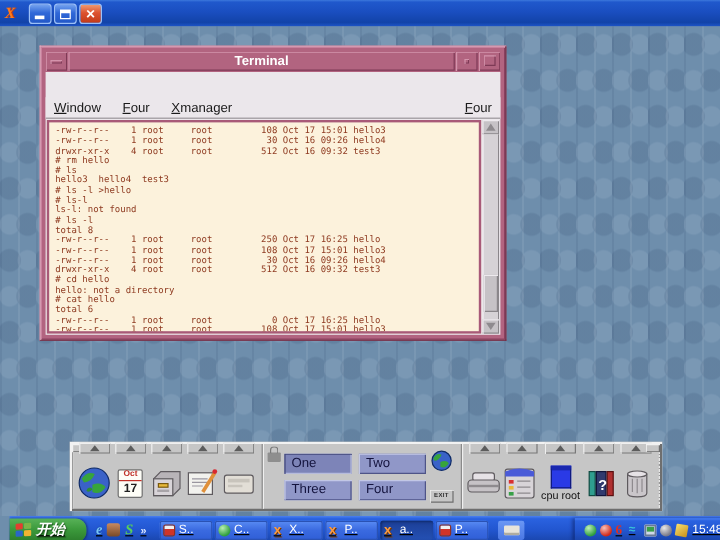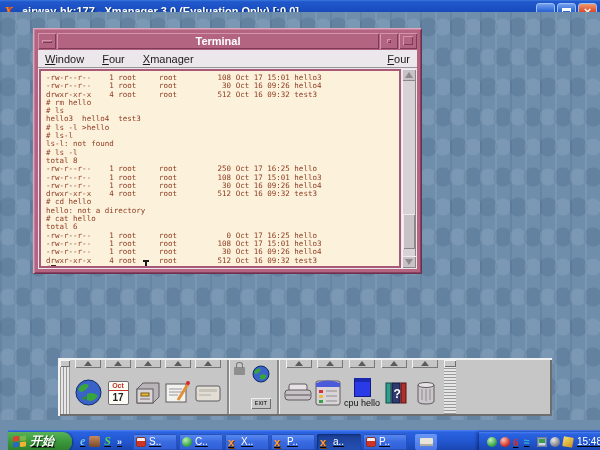--- a/index.html
+++ b/index.html
@@ -15,21 +15,21 @@
   .xp-title { color:#fff; font-weight:bold; font-size:11px; text-shadow:1px 1px 1px #10306e; flex:1;
     white-space:nowrap; overflow:hidden; }
   .xp-btn { width:19px; height:17px; border-radius:3px; margin-left:2px; border:1px solid #9cc0f8;
     background:linear-gradient(#74a2ee, #3068d8 45%, #2258c8); position:relative; }
   .xp-btn.close { background:linear-gradient(#f09a70, #dd5230 45%, #c23a18); }
   .xp-btn .g-min { position:absolute; left:4px; bottom:3px; width:8px; height:3px; background:#fff; }
   .xp-btn .g-restore { position:absolute; left:4px; top:4px; width:9px; height:8px; border:1px solid #fff; border-top:3px solid #fff; background:transparent; }
   .xp-btn .g-close { position:absolute; left:0; top:0; width:100%; height:100%; color:#fff; font:bold 13px/15px "Liberation Sans",sans-serif; text-align:center; }
 
   
-  .desktop { position:absolute; left:0; top:12px; width:600px; height:408px;
+  .desktop { position:absolute; left:0; top:22px; width:600px; height:408px;
     background-color:#6e8eac;
     background-image:
       radial-gradient(circle at 8px 15px, rgba(18,40,78,0.12) 9px, rgba(18,40,78,0) 10px),
       radial-gradient(circle at 23px 45px, rgba(18,40,78,0.12) 9px, rgba(18,40,78,0) 10px),
       radial-gradient(circle at 23px 15px, rgba(230,240,255,0.10) 8px, rgba(230,240,255,0) 9px),
       radial-gradient(circle at 8px 45px, rgba(230,240,255,0.10) 8px, rgba(230,240,255,0) 9px),
       repeating-linear-gradient(90deg, rgba(10,30,70,0.08) 0 2px, rgba(0,0,0,0) 2px 15px, rgba(255,255,255,0.08) 15px 17px, rgba(0,0,0,0) 17px 30px);
     background-size:30px 60px,30px 60px,30px 60px,30px 60px,auto; }
 
   
@@ -43,21 +43,21 @@
   .cde-title { flex:1; background:#b26480; color:#ffffff; font:bold 11px/16px "Liberation Sans",sans-serif;
     text-align:center; box-shadow:inset 1px 1px 0 #d494ac, inset -1px -1px 0 #7e3a56; }
   .cde-menu-btn::after { content:""; position:absolute; left:4px; top:7px; width:10px; height:3px;
     background:#b26480; box-shadow:inset 1px 1px 0 #d494ac, inset -1px -1px 0 #7e3a56; }
   .cde-min-btn::after { content:""; position:absolute; left:7px; top:6px; width:4px; height:4px;
     background:#b26480; box-shadow:inset 1px 1px 0 #d494ac, inset -1px -1px 0 #7e3a56; }
   .cde-max-btn::after { content:""; position:absolute; left:4px; top:3px; width:10px; height:9px;
     background:#b26480; box-shadow:inset 1px 1px 0 #d494ac, inset -1px -1px 0 #7e3a56; }
   .cde-app { height:calc(100% - 17px); margin-top:1px; background:#ebe7eb; display:flex; flex-direction:column; }
   .cde-menubar { height:18px; display:flex; align-items:center; padding:0 7px; gap:18px;
-    border-bottom:1px solid #9a949a; background:#ebe7eb; }
+    border-bottom:1px solid #9a949a; background:#ebe7eb;margin-top:21px; }
   .menu-label { display:inline-block; font-size:11px; color:#1a1a1a; }
   .menu-label::first-letter { text-decoration:underline; }
   .menu-help { margin-left:auto; }
   .term-body { flex:1; display:flex; padding:1px; min-height:0; }
   .term-pane { flex:1; background:#fcf2dc; border:2px solid #a85a78; position:relative; overflow:hidden; }
   .term-pre { margin:0; padding:3px 0 0 5px; font:7.5px/8.3px "DejaVu Sans Mono",monospace; color:#8e3a20; white-space:pre;border-radius:20px; }
   .prompt-row { padding-left:5px; font:7.5px/8.3px "DejaVu Sans Mono",monospace; color:#8e3a20; display:flex; align-items:center; }
   .block-cursor { display:inline-block; width:5px; height:8px; background:#4a2414; }
   .ibeam { position:absolute; left:104px; top:189px; width:2px; height:11px; background:#1a1a1a; }
   .ibeam::before, .ibeam::after { content:""; position:absolute; left:-2px; width:6px; height:1.5px; background:#1a1a1a; }
@@ -161,21 +161,20 @@
 
   svg { display:block; }
 </style>
 </head>
 <body>
 
 <div class="screen">
 
   <div class="xp-titlebar">
     <div class="xp-app-icon">X</div>
-    <div class="xp-title">airway-hk:177 - Xmanager 3.0 (Evaluation Only) [:0.0]</div>
     <div class="xp-btn">
         <span class="g-min"></span>
       </div>
     <div class="xp-btn">
         <span class="g-restore"></span>
       </div>
     <div class="xp-btn close">
         <span class="g-close">×</span>
       </div>
   </div>
@@ -291,20 +290,26 @@
           </div>
         </div>
       </div>
 
       <div class="panel-divider"></div>
 
       <div class="switcher">
         <div class="lock-col">
           <div class="lock-icon"></div>
         </div>
+        <div class="ws-grid">
+          <div class="ws-btn active">One</div>
+          <div class="ws-btn">Two</div>
+          <div class="ws-btn">Three</div>
+          <div class="ws-btn">Four</div>
+        </div>
         <div class="busy-col">
           <svg width="18" height="18" viewBox="0 0 18 18">
               <circle cx="9" cy="9" r="8" fill="#3a62c8" stroke="#0e2a66"></circle>
               <path d="M2 7 Q5 2 9 4 Q7 9 3 9 Z" fill="#37a43c"></path>
               <path d="M8 10 Q13 8 15 11 Q12 16 8 14 Z" fill="#37a43c"></path>
             </svg>
           <div class="exit-btn">EXIT</div>
         </div>
       </div>
 
@@ -333,21 +338,21 @@
                 <rect x="6" y="11" width="4" height="3" fill="#d83030"></rect>
                 <rect x="6" y="16" width="4" height="3" fill="#e8b93a"></rect>
                 <rect x="6" y="21" width="4" height="3" fill="#38a048"></rect>
                 <line x1="13" y1="12" x2="24" y2="12" stroke="#8e8a8e"></line>
                 <line x1="13" y1="17" x2="24" y2="17" stroke="#8e8a8e"></line>
                 <line x1="13" y1="22" x2="24" y2="22" stroke="#8e8a8e"></line>
               </svg>
           </div>
           <div class="p-icon" style="width:38px;">
             <div class="cpu-square"></div>
-            <div class="cpu-label">cpu hello</div>
+            <div class="cpu-label">cpu root</div>
           </div>
           <div class="p-icon">
             <svg width="26" height="26" viewBox="0 0 26 26">
                 <rect x="3" y="3" width="5" height="20" fill="#2f9e8f" stroke="#104a42"></rect>
                 <rect x="9" y="3" width="8" height="20" fill="#303a6e" stroke="#10143a"></rect>
                 <rect x="18" y="3" width="5" height="20" fill="#b03030" stroke="#5a1010"></rect>
                 <text x="10.5" y="18" font-family="Liberation Sans, sans-serif" font-size="12" font-weight="bold" fill="#ffffff">?</text>
               </svg>
           </div>
           <div class="p-icon">

